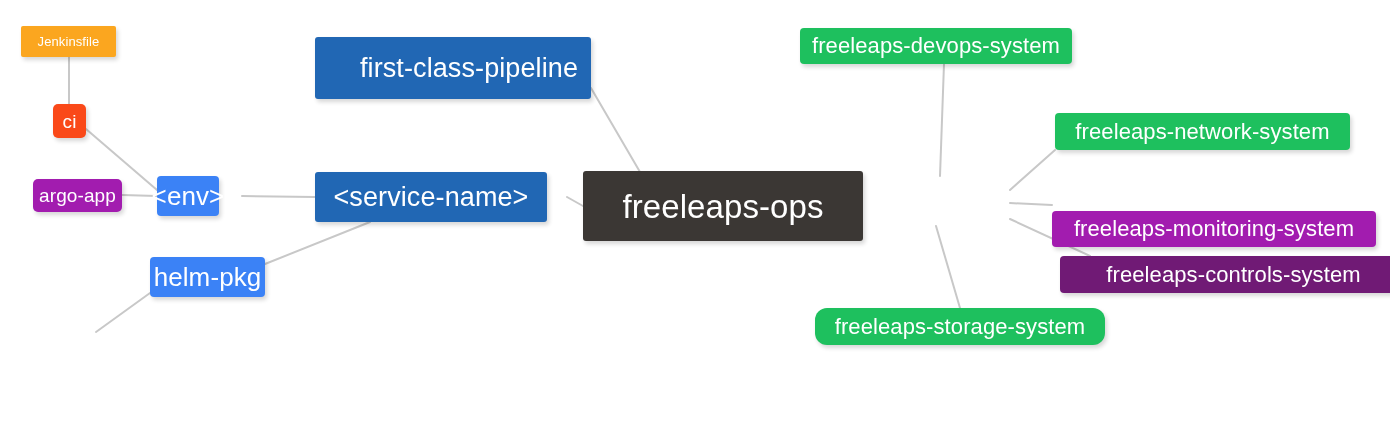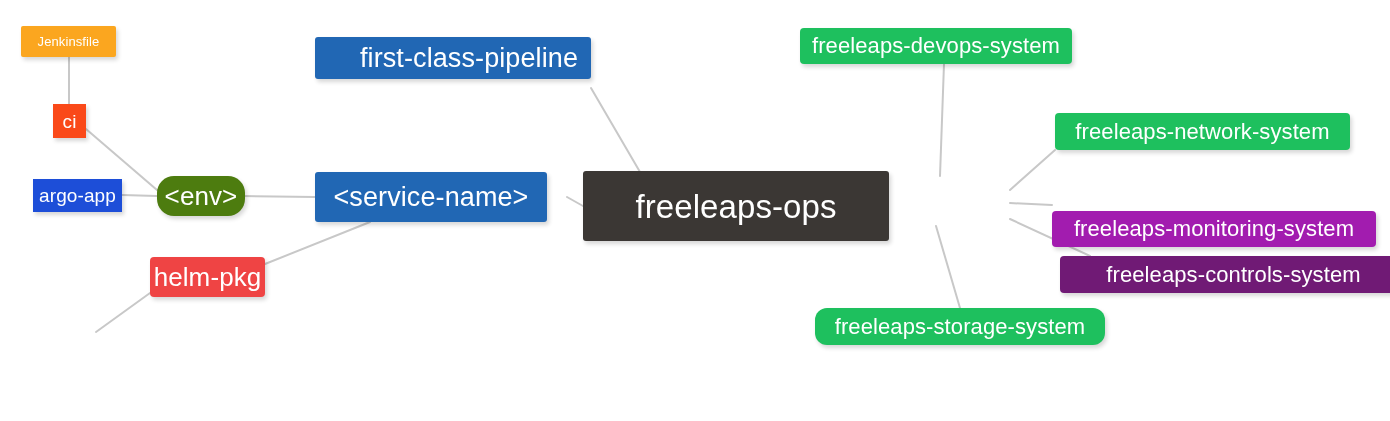--- a/index.html
+++ b/index.html
@@ -21,21 +21,21 @@
     box-shadow:2px 3px 4px rgba(0,0,0,0.16);
     letter-spacing:0.1px;
     line-height:1;
     user-select:none;
   }
   .lvl-root{background:#3b3734;font-size:33px;border-radius:3px;}
   .lvl-1{background:#2167b4;font-size:27px;border-radius:3px;}
   .lvl-1.small{font-size:25px;}
   .lvl-2{background:#1ec05e;font-size:22px;border-radius:4px;}
   .lvl-2.big{font-size:26px;}
-  .lvl-3{background:#fa4919;font-size:16px;border-radius:0;text-align:center;}
+  .lvl-3{background:#fa4919;font-size:16px;border-radius:5px;text-align:center;}
   .lvl-3.mid{font-size:19px;}
   .lvl-4{background:#fba61f;font-size:13px;border-radius:2px;}
 </style>
 </head>
 <body>
 
 <div id="mindmap">
   <svg id="edges" viewBox="0 0 1390 421" xmlns="http://www.w3.org/2000/svg">
       <path d="M 583 206 L 567 197" stroke="#c8c8c8" stroke-width="2" fill="none" stroke-linecap="round"></path>
       <path d="M 841 206 L 851 201" stroke="#c8c8c8" stroke-width="2" fill="none" stroke-linecap="round"></path>
@@ -45,26 +45,26 @@
       <path d="M 157 190 L 86 129" stroke="#c8c8c8" stroke-width="2" fill="none" stroke-linecap="round"></path>
       <path d="M 157 196 L 122 195" stroke="#c8c8c8" stroke-width="2" fill="none" stroke-linecap="round"></path>
       <path d="M 69 104 L 69 57" stroke="#c8c8c8" stroke-width="2" fill="none" stroke-linecap="round"></path>
       <path d="M 150 293 L 96 332" stroke="#c8c8c8" stroke-width="2" fill="none" stroke-linecap="round"></path>
       <path d="M 940 176 L 944 64" stroke="#c8c8c8" stroke-width="2" fill="none" stroke-linecap="round"></path>
       <path d="M 1010 190 L 1055 150" stroke="#c8c8c8" stroke-width="2" fill="none" stroke-linecap="round"></path>
       <path d="M 1010 203 L 1052 205" stroke="#c8c8c8" stroke-width="2" fill="none" stroke-linecap="round"></path>
       <path d="M 1010 219 L 1090 256" stroke="#c8c8c8" stroke-width="2" fill="none" stroke-linecap="round"></path>
       <path d="M 936 226 L 960 308" stroke="#c8c8c8" stroke-width="2" fill="none" stroke-linecap="round"></path>
     </svg>
-<div class="node lvl-root" style="left: 583px; top: 171px; width: 306px; height: 70px; background: rgb(59, 55, 52);">freeleaps-ops</div>
+<div class="node lvl-root" style="left: 583px; top: 171px; width: 280px; height: 70px; background: rgb(59, 55, 52);">freeleaps-ops</div>
     <div class="node lvl-1" style="left: 315px; top: 172px; width: 232px; height: 50px; background: rgb(33, 103, 180);">&lt;service-name&gt;</div>
-    <div class="node lvl-1" style="left: 315px; top: 37px; width: 276px; height: 42px; background: rgb(33, 103, 180); padding-left: 32px;">first-class-pipeline</div>
-    <div class="node lvl-2 big" style="left: 157px; top: 176px; width: 88px; height: 40px; background: #4d7c0f; border-radius: 17px;">&lt;env&gt;</div>
-    <div class="node lvl-2 big" style="left: 150px; top: 257px; width: 115px; height: 40px; background: #ef4444;">helm-pkg</div>
+    <div class="node lvl-1" style="left: 315px; top: 37px; width: 276px; height: 62px; background: rgb(33, 103, 180); padding-left: 32px;">first-class-pipeline</div>
+    <div class="node lvl-2 big" style="left: 157px; top: 176px; width: 62px; height: 40px; background: #3b82f6;">&lt;env&gt;</div>
+    <div class="node lvl-2 big" style="left: 150px; top: 257px; width: 115px; height: 40px; background: #3b82f6;">helm-pkg</div>
     <div class="node lvl-2" style="left: 800px; top: 28px; width: 272px; height: 36px; background: rgb(30, 192, 94);">freeleaps-devops-system</div>
     <div class="node lvl-2" style="left: 1055px; top: 113px; width: 295px; height: 37px; background: rgb(30, 192, 94);">freeleaps-network-system</div>
     <div class="node lvl-2" style="left: 1052px; top: 187px; width: 324px; height: 36px; background: #a21caf; margin-top: 24px;">freeleaps-monitoring-system</div>
     <div class="node lvl-2" style="left: 1060px; top: 256px; width: 347px; height: 37px; background: #701a75;">freeleaps-controls-system</div>
     <div class="node lvl-2" style="left: 815px; top: 308px; width: 290px; height: 37px; background: rgb(30, 192, 94); border-radius: 12px;">freeleaps-storage-system</div>
     <div class="node lvl-3 mid" style="left: 53px; top: 104px; width: 33px; height: 34px; background: rgb(250, 73, 25);">ci</div>
-    <div class="node lvl-3 mid" style="left: 33px; top: 179px; width: 89px; height: 33px; background: #1d4ed8;">argo-app</div>
+    <div class="node lvl-3 mid" style="left: 33px; top: 179px; width: 89px; height: 33px; background: #a21caf;">argo-app</div>
     <div class="node lvl-4" style="left: 21px; top: 26px; width: 95px; height: 31px; background: rgb(251, 166, 31);">Jenkinsfile</div>
   </div>
 
 </body></html>

